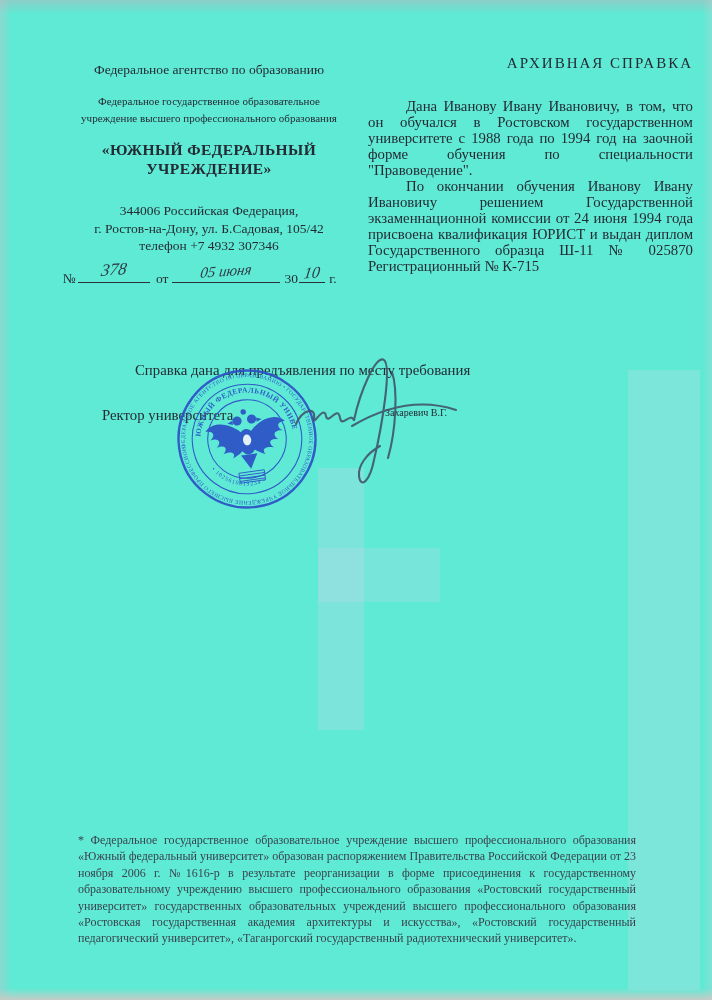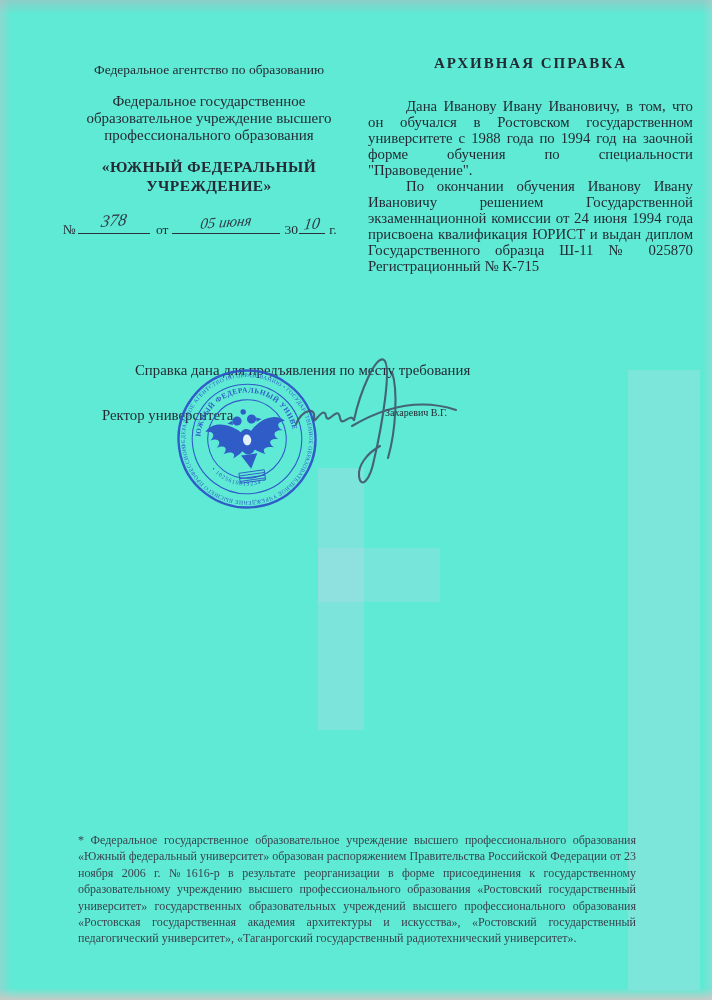--- a/index.html
+++ b/index.html
@@ -25,39 +25,39 @@
   .wm-band-right { position:absolute; left:628px; top:370px; width:72px; height:620px;
     background:rgba(205,220,238,.28); }
   .wm-cross-v { position:absolute; left:318px; top:468px; width:46px; height:262px;
     background:rgba(198,216,236,.30); }
   .wm-cross-h { position:absolute; left:318px; top:548px; width:122px; height:54px;
     background:rgba(198,216,236,.26); }
 
   
   .letterhead { position:absolute; left:55px; top:62px; width:308px; text-align:center; }
   .lh-agency { font-size:13.5px; margin-bottom:15px; }
-  .lh-institution { font-size:15px; line-height:17px; margin-bottom:13px; padding:0 14px; }
+  .lh-institution { font-size:11px; line-height:17px; margin-bottom:13px; padding:0 14px; }
   .lh-university { font-size:15.5px; font-weight:bold; line-height:19px; letter-spacing:.4px;
     margin-bottom:24px; padding:0 26px; }
   .lh-address { font-size:13.5px; line-height:17.5px; margin-bottom:13px; }
 
   .ref-line { font-size:13.5px; text-align:left; padding-left:8px; white-space:nowrap; margin-top:4px; }
   .blank { display:inline-block; border-bottom:1px solid #2a313b; height:15px; position:relative; vertical-align:baseline; }
   .blank-num { width:72px; margin:0 6px 0 2px; }
   .blank-date { width:108px; margin:0 4px; }
   .blank-year { width:26px; margin:0 1px; }
   .hw { position:absolute; bottom:1px; left:50%; white-space:nowrap;
     font-style:italic; color:#2e3a48; transform:translateX(-50%) rotate(-4deg) skewX(-12deg); }
   .hw-num  { font-size:17px; bottom:2px; }
   .hw-date { font-size:15px; bottom:2px; }
   .hw-year { font-size:16px; bottom:0; }
 
   
   .right-col { position:absolute; left:368px; top:55px; width:325px; }
-  .doc-title { font-size:15px; font-weight:bold; letter-spacing:2px; text-align:center; margin-bottom:26px; }
+  .doc-title { font-size:15px; font-weight:normal; letter-spacing:2px; text-align:right; margin-bottom:26px; }
   .body-par { font-size:14.8px; line-height:16px; text-align:justify; text-align-last:left; text-indent:38px; }
 
   
   .statement { position:absolute; left:135px; top:362px; font-size:14.8px; }
   .rector-title { position:absolute; left:102px; top:407px; font-size:14.8px; }
   .signer-name { position:absolute; left:385px; top:407px; font-size:10px; }
 
   .stamp-wrap { position:absolute; left:174px; top:366px; width:146px; height:146px;
     transform:rotate(-8deg); opacity:.92; }
   .signature-wrap { position:absolute; left:288px; top:338px; width:182px; height:166px; }
@@ -76,20 +76,25 @@
   <div class="edge-left"></div>
   <div class="edge-right"></div>
   <div class="wm-band-right"></div>
   <div class="wm-cross-v"></div>
   <div class="wm-cross-h"></div>
 
   <div class="letterhead">
     <div class="lh-agency">Федеральное агентство по образованию</div>
     <div class="lh-institution">Федеральное государственное образовательное учреждение высшего профессионального образования</div>
     <div class="lh-university">«ЮЖНЫЙ ФЕДЕРАЛЬНЫЙ УЧРЕЖДЕНИЕ»</div>
+    <div class="lh-address">
+      <div>344006 Российская Федерация,</div>
+      <div>г. Ростов-на-Дону, ул. Б.Садовая, 105/42</div>
+      <div>телефон +7 4932 307346</div>
+    </div>
     <div class="ref-line">
       <span>№</span><span class="blank blank-num"><span class="hw hw-num">378</span></span><span>от</span><span class="blank blank-date"><span class="hw hw-date">05 июня</span></span><span>30</span><span class="blank blank-year"><span class="hw hw-year">10</span></span>&nbsp;<span>г.</span>
     </div>
   </div>
 
   <div class="right-col">
     <div class="doc-title">АРХИВНАЯ СПРАВКА</div>
     <p class="body-par">Дана Иванову Ивану Ивановичу, в том, что он обучался в Ростовском государственном университете с 1988 года по 1994 год на заочной форме обучения по специальности "Правоведение".</p>
     <p class="body-par">По окончании обучения Иванову Ивану Ивановичу решением Государственной экзаменнационной комиссии от 24 июня 1994 года присвоена квалификация ЮРИСТ и выдан диплом Государственного образца Ш-11 № 025870 Регистрационный № К-715</p>
   </div>

